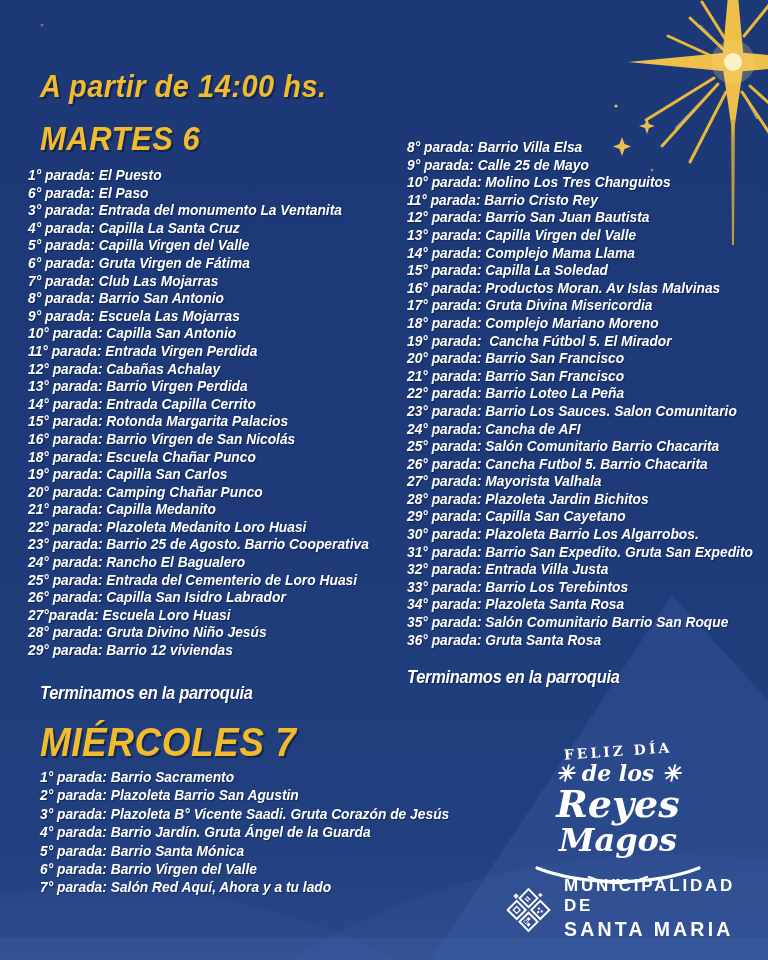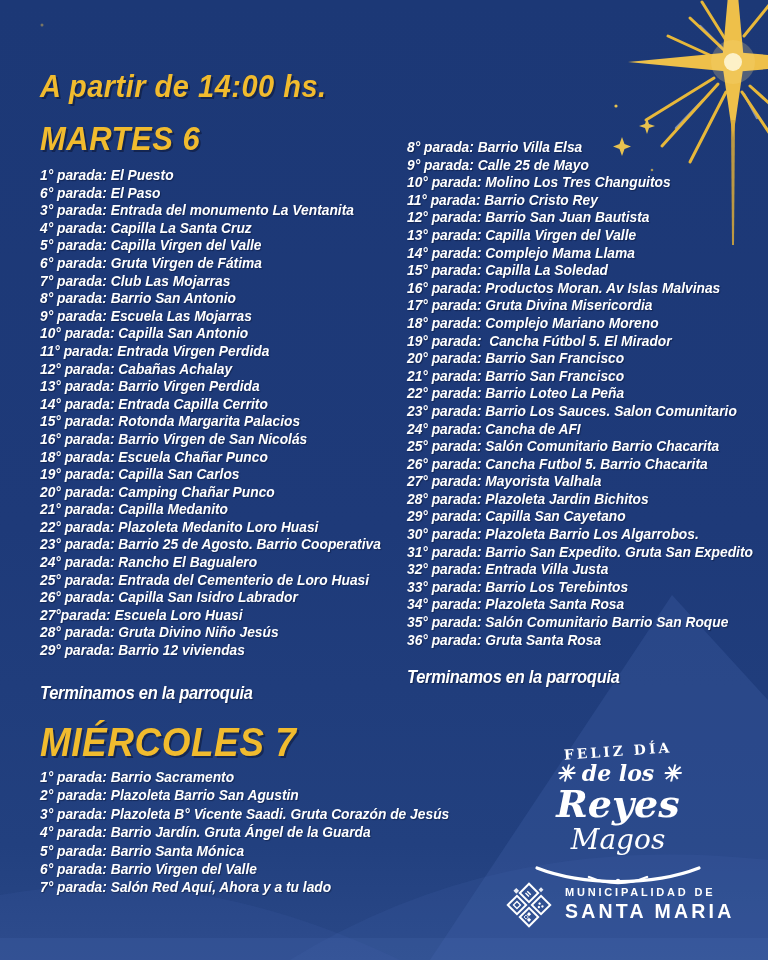--- a/index.html
+++ b/index.html
@@ -31,21 +31,21 @@
   }
   .martes-title{top:120px;font-size:31px;}
   .miercoles-title{top:720px;font-size:37px;}
 
   .stop-list{position:absolute;width:385px;}
   .stop-line{
     font-size:13.8px;font-weight:bold;font-style:italic;
     line-height:17.6px;white-space:pre;
     text-shadow:1px 1px 1px rgba(2,8,30,.4);
   }
-  .list-left{left:40px;top:167px;}
+  .list-left{left:28px;top:167px;}
   .list-miercoles{left:40px;top:769px;line-height:18.4px;}
   .list-miercoles .stop-line{line-height:18.4px;}
   .list-right{left:407px;top:139px;}
 
   .closing-note{
     position:absolute;
     font-size:16.5px;font-weight:bold;font-style:italic;
     letter-spacing:-0.3px;
     transform:scaleY(1.12);transform-origin:left top;
     text-shadow:1px 1px 1px rgba(2,8,30,.45);
@@ -64,31 +64,31 @@
   }
   .badge-mid{
     font-size:22px;font-style:italic;font-weight:bold;
     font-family:"DejaVu Serif",serif;margin-top:1px;
   }
   .badge-big1{
     font-size:38px;font-style:italic;font-weight:bold;
     font-family:"DejaVu Serif",serif;line-height:32px;margin-top:2px;
   }
   .badge-big2{
-    font-size:28px;font-style:italic;font-weight:normal;
+    font-size:32px;font-style:italic;font-weight:bold;
     font-family:"DejaVu Serif",serif;line-height:40px;
   }
   .flourish{margin-top:2px;}
 
   .muni{
     position:absolute;left:503px;top:876px;
     display:flex;align-items:center;gap:10px;color:#ffffff;
   }
   .muni-text{display:flex;flex-direction:column;}
-  .muni-line1{font-size:11px;letter-spacing:2.8px;font-weight:bold;}
+  .muni-line1{font-size:17px;letter-spacing:2.8px;font-weight:bold;}
   .muni-line2{font-size:19.5px;letter-spacing:3.2px;font-weight:bold;margin-top:2px;}
 </style>
 </head>
 <body>
 
 <div class="page">
 
   <svg class="decor star-svg" width="768" height="300" viewBox="0 0 768 300">
     <g stroke="#8d9dc2" stroke-width="2.5" stroke-linecap="round" opacity="0.85">
       <line x1="700" y1="26" x2="722" y2="48"></line>

